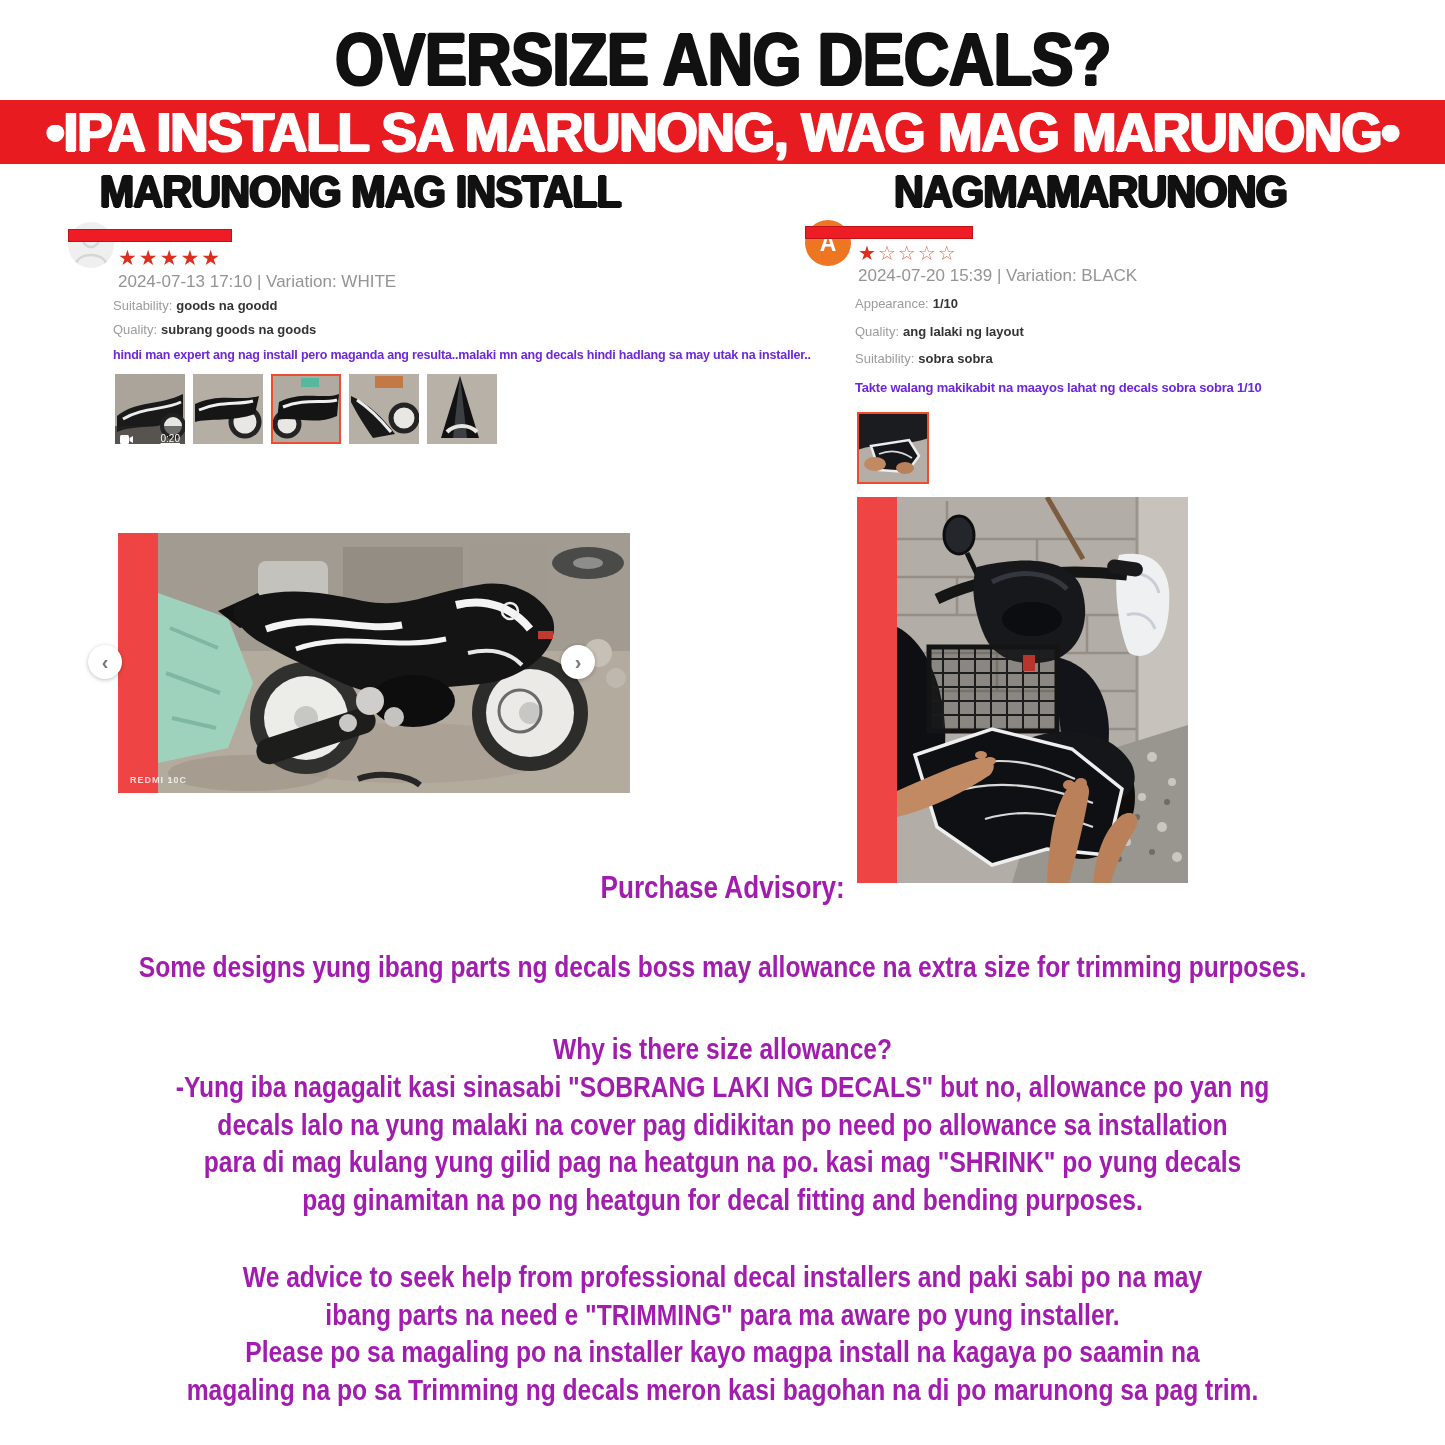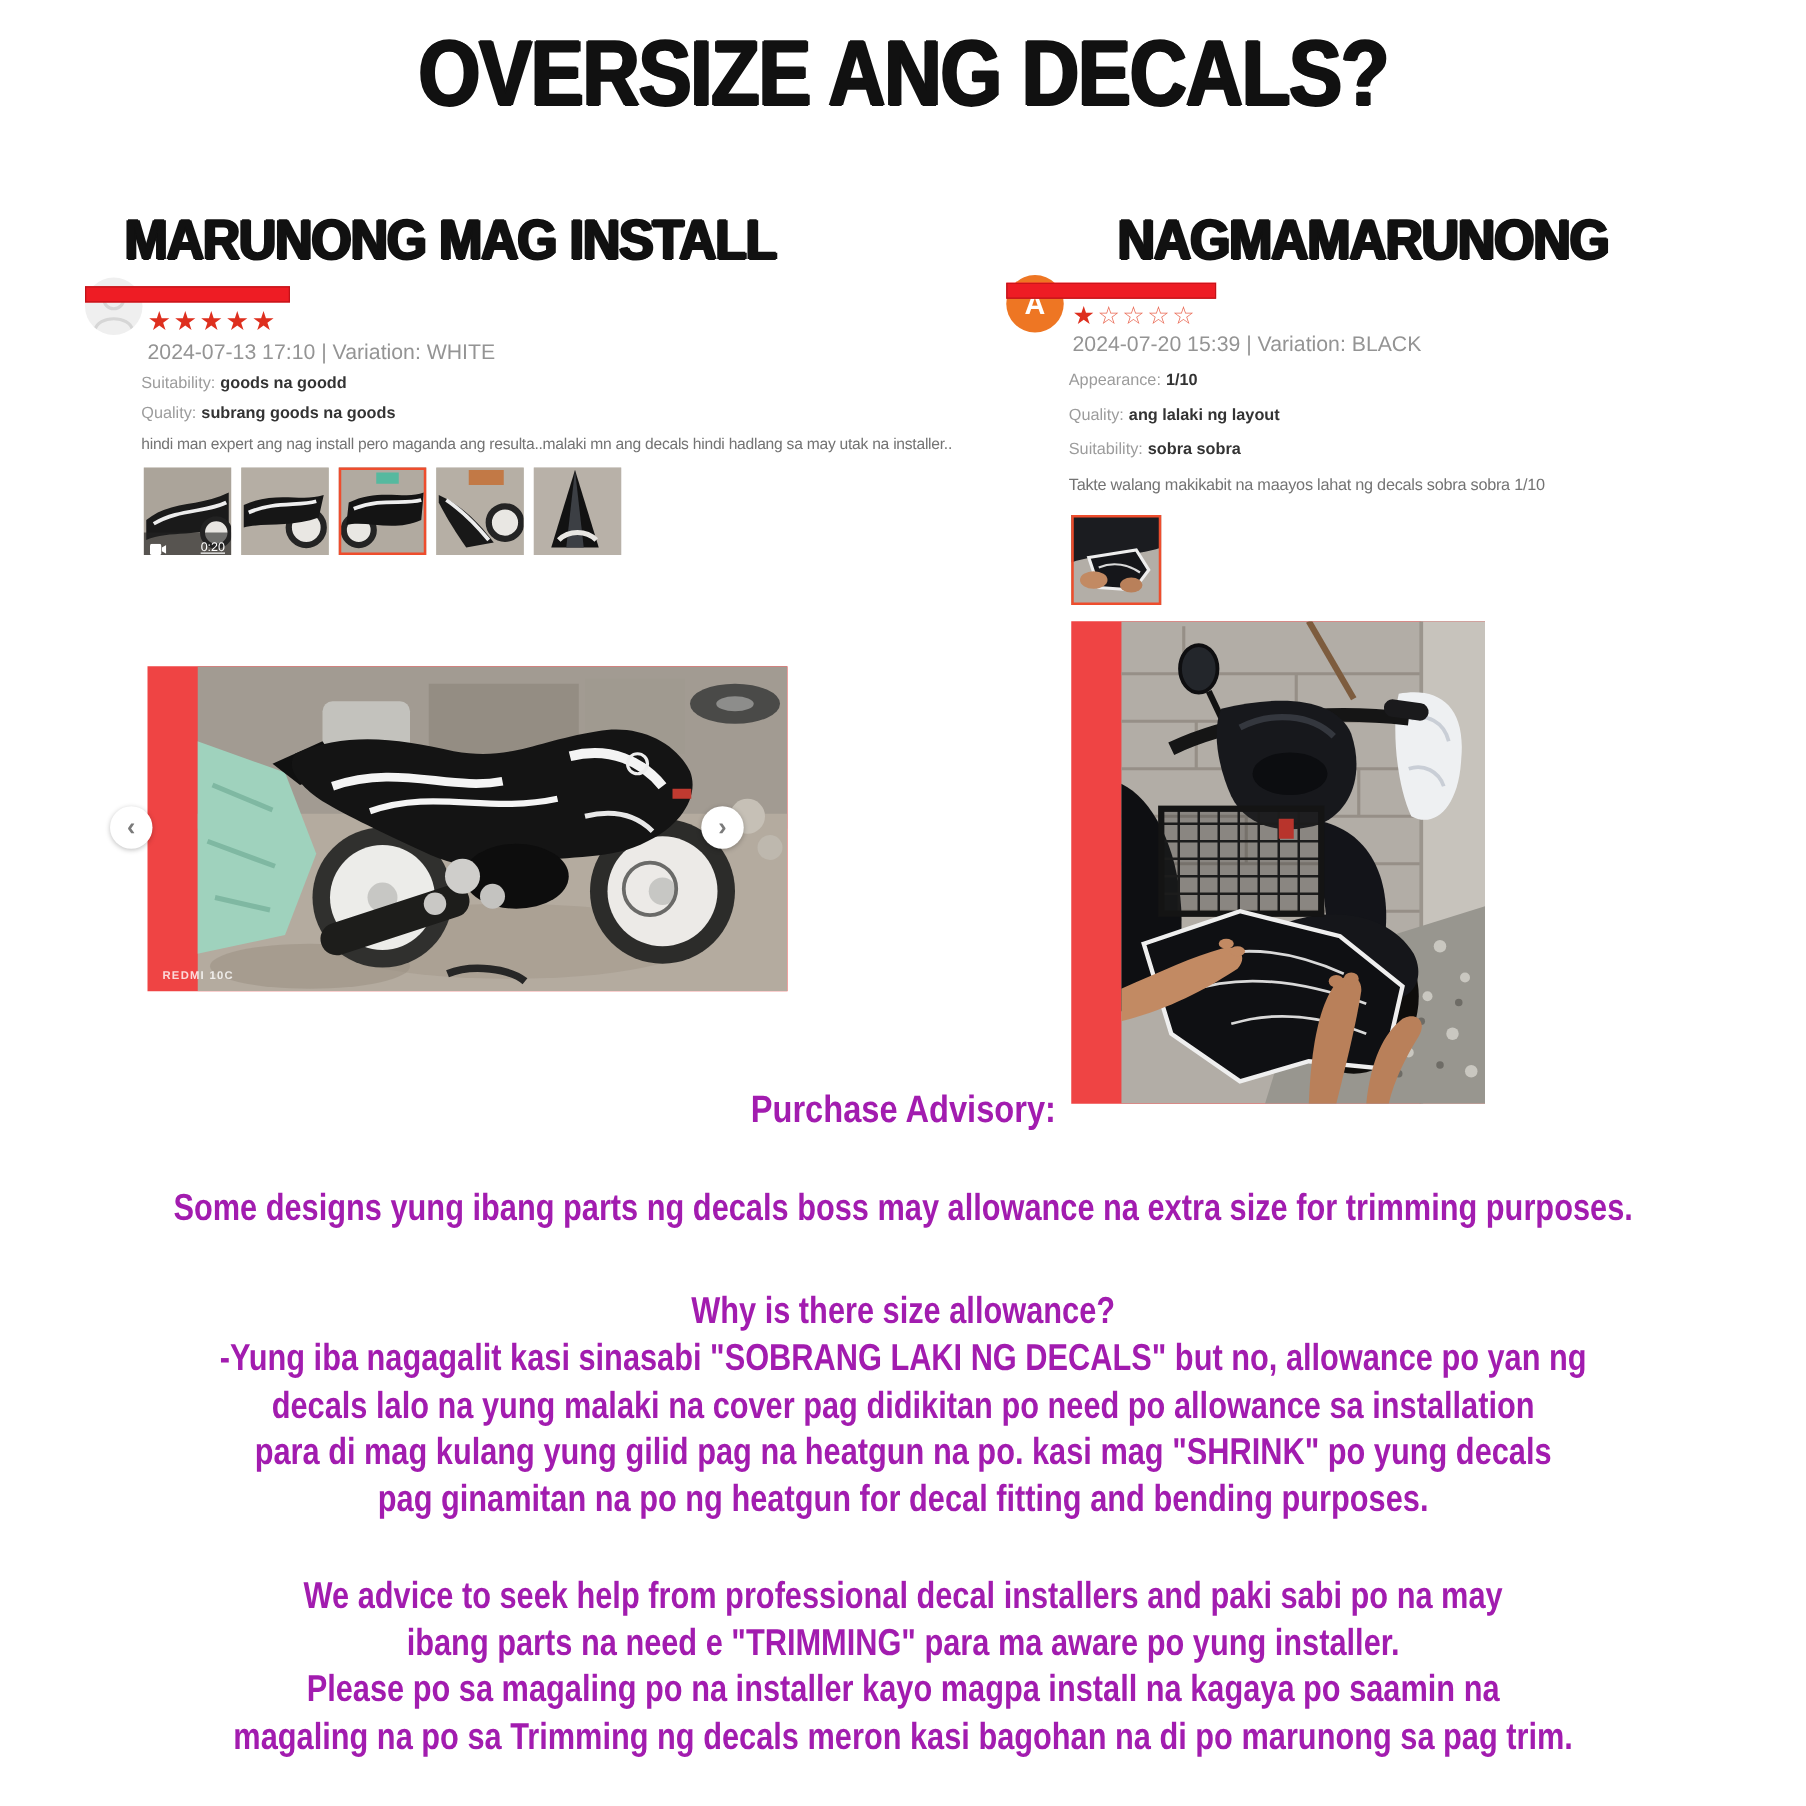--- a/index.html
+++ b/index.html
@@ -25,21 +25,21 @@
   .avatar.orange{background:var(--avatar_orange);color:#fff;font-size:23px;font-weight:700;
                  text-align:center;line-height:46px;}
   .redact{position:absolute;height:13px;background:var(--redact_red);box-shadow:inset 0 0 0 1px #c01318;z-index:3;}
   .stars{position:absolute;font-size:21px;letter-spacing:2px;line-height:1;}
   .star-filled{color:var(--star_red);}
   .star-empty{color:var(--star_outline);}
   .date-line{position:absolute;color:#949494;font-size:17px;}
   .field{position:absolute;white-space:nowrap;}
   .field .lbl{color:#9c9c9c;}
   .field .val{color:#333;font-weight:700;margin-left:4px;text-align:right;}
-  .comment{position:absolute;color:#737373;font-weight:400;white-space:nowrap;font-size:12.5px;letter-spacing:-.2px;}
+  .comment{position:absolute;color:#6d28d9;font-weight:700;white-space:nowrap;font-size:12.5px;letter-spacing:-.2px;}
   
   .thumbrow{position:absolute;left:115px;top:374px;display:flex;gap:8px;}
   .thumb{position:relative;width:70px;height:70px;background:#b3aca3;overflow:hidden;flex:none;}
   .thumb.selected{outline:2px solid var(--thumb_sel);outline-offset:-2px;}
   .thumb svg{display:block;}
   .vidbar{position:absolute;left:0;bottom:0;width:100%;height:18px;background:rgba(35,35,35,.62);
           color:#fff;font-size:10px;display:flex;align-items:flex-end;justify-content:space-between;
           padding:0 5px;box-sizing:border-box;text-decoration:underline;}
   .thumb-single{position:absolute;left:857px;top:412px;width:72px;height:72px;background:#b3aea7;
                 outline:2px solid var(--thumb_sel);outline-offset:-2px;overflow:hidden;}
@@ -63,20 +63,23 @@
   .p2{top:1068px;}
   .p3{top:1258px;}
 </style>
 </head>
 <body>
 
 <div class="page">
 
   <div class="center-row title-row">
     <span class="impact">OVERSIZE ANG DECALS?</span>
+  </div>
+  <div class="banner">
+    <span class="impact">•IPA INSTALL SA MARUNONG, WAG MAG MARUNONG•</span>
   </div>
 
   <div class="col-hdr left">
     <span class="impact">MARUNONG MAG INSTALL</span>
   </div>
   <div class="col-hdr right">
     <span class="impact">NAGMAMARUNONG</span>
   </div>
 
   <div class="review" style="left:68px;top:220px;width:740px;height:230px;">

